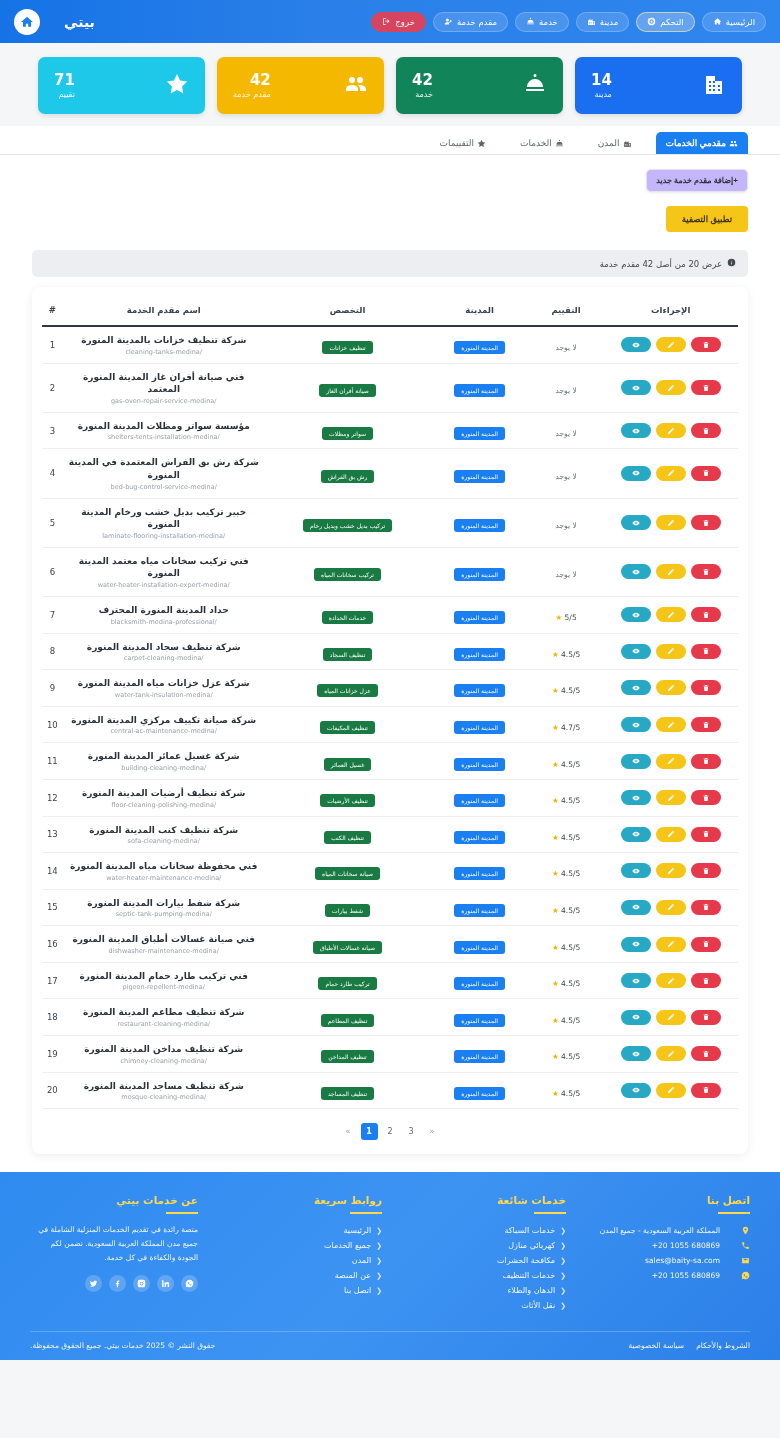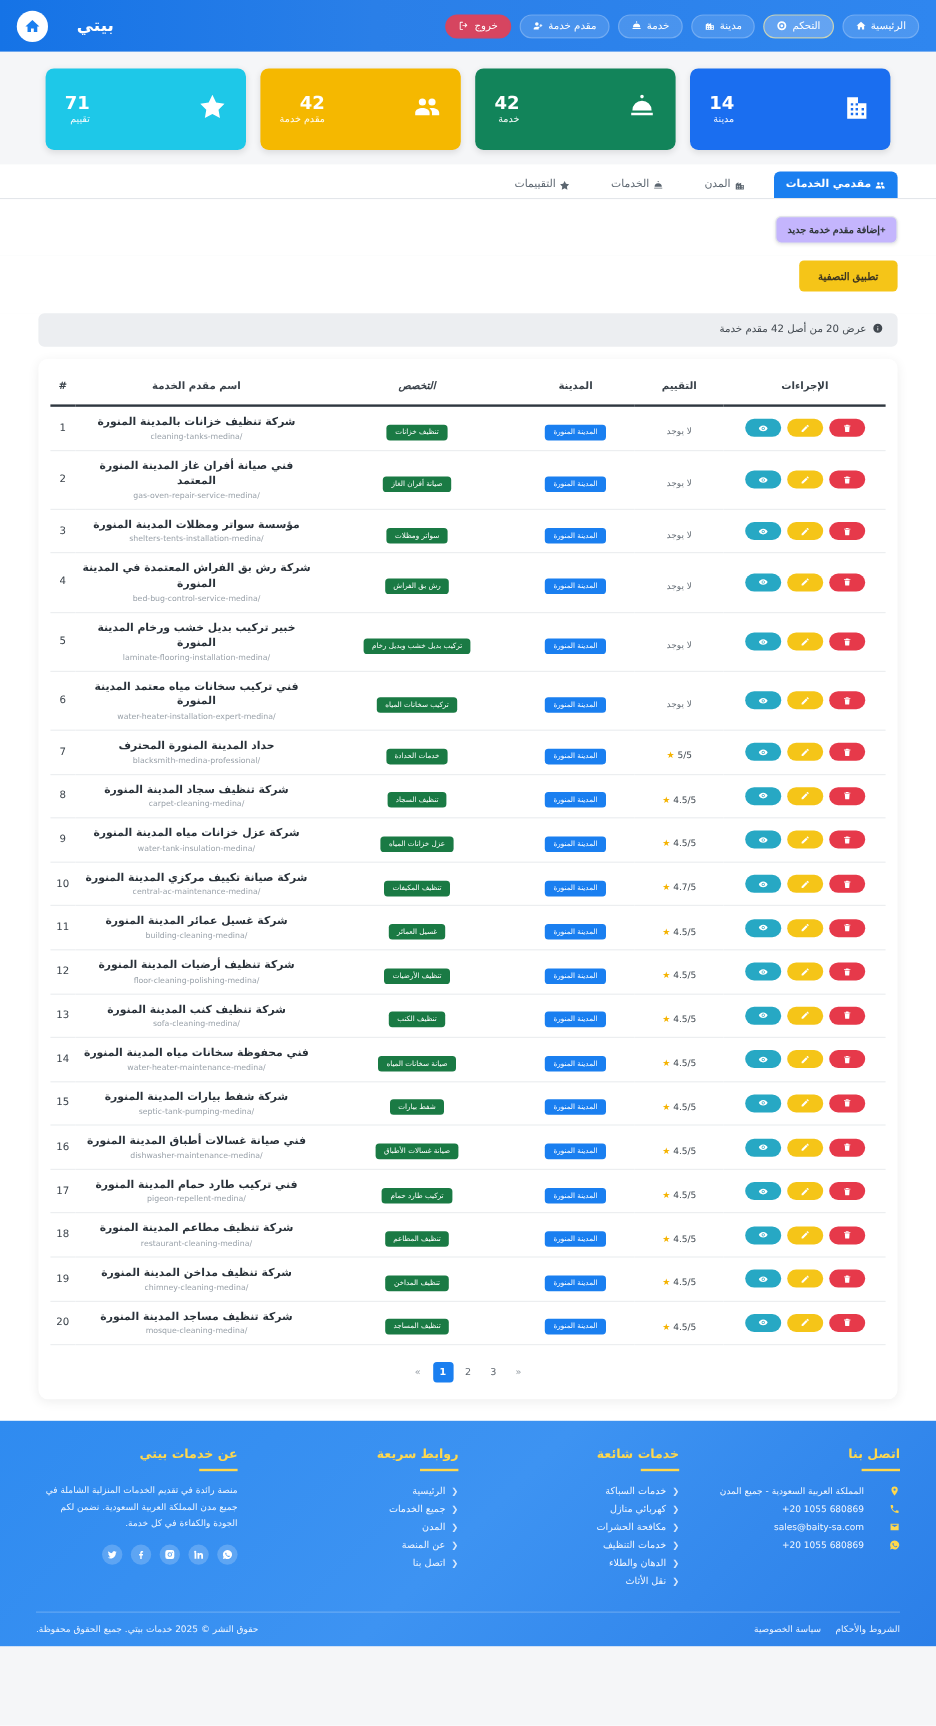--- a/index.html
+++ b/index.html
@@ -36,40 +36,40 @@
   }
   .nav-item.active { background:rgba(255,255,255,.26); border-color:rgba(255,235,150,.65); }
   .nav-item.logout { background:#d64560; border-color:#d64560; }
   .nav-item svg { width:9px; height:9px; fill:#fff; }
 
   
   .stats {
     display:flex; gap:12px; padding:14px 38px 12px 38px;
   }
   .stat-card {
-    flex:1; border-radius:7px; height:68px;
+    flex:1; border-radius:7px; height:57px;
     display:flex; align-items:center; justify-content:space-between;
     padding:0 16px; color:#fff;
     box-shadow:0 2px 5px rgba(0,0,0,.10);
   }
   .stat-num { font-size:15px; font-weight:bold; line-height:1.15; text-align:left; }
   .stat-label { font-size:8px; opacity:.95; text-align:left; }
   .stat-texts { display:flex; flex-direction:column; align-items:flex-start; }
   .stat-icon svg { width:24px; height:24px; }
 
   
   .tabs-wrap {
     background:#fff; border-bottom:1px solid #e3e6ea;
     padding:0 32px; display:flex; justify-content:flex-start;
   }
   .tabs { display:flex; align-items:flex-end; gap:14px; padding-top:6px; }
   .tab {
     display:flex; align-items:center; gap:3px;
     font-size:9px; color:#5c6670; padding:6px 10px;
-    border-radius:5px 5px 0 0; cursor:pointer; white-space:nowrap;
+    border-radius:5px 5px 0 0; cursor:pointer; white-space:nowrap;font-family:Liberation Serif, serif;
   }
   .tab.active { background:#1a7ff0; color:#fff; font-weight:bold; }
   .tab svg { width:9px; height:9px; }
 
   
   .page-head {
     background:#fff; padding:14px 32px 10px 32px;
     display:flex; align-items:flex-start; justify-content:space-between;
   }
   .page-title {
@@ -118,21 +118,21 @@
     padding:10px 10px 6px 10px;
   }
   table { width:100%; border-collapse:collapse; }
   thead th {
     font-size:8.5px; color:#3a424a; font-weight:bold;
     padding:8px 4px 10px 4px; text-align:center;
     border-bottom:2px solid #2f3740;
   }
   thead th.col-num { width:20px; }
   thead th.col-name { text-align:center; width:195px; }
-  thead th.col-spec { width:160px;font-style:italic; }
+  thead th.col-spec { width:160px; }
   thead th.col-city { width:95px; }
   thead th.col-rate { width:72px; }
   thead th.col-act { width:130px; }
   tbody td {
     padding:7px 4px; border-bottom:1px solid #eceef0;
     text-align:center; vertical-align:middle;
   }
   .row-num { font-size:8.5px; color:#3c444c; }
   .prov-name { font-size:9px; font-weight:bold; color:#2a323a; line-height:1.4; }
   .prov-slug { font-size:6.5px; color:#99a1a9; direction:ltr; margin-top:1px; }

